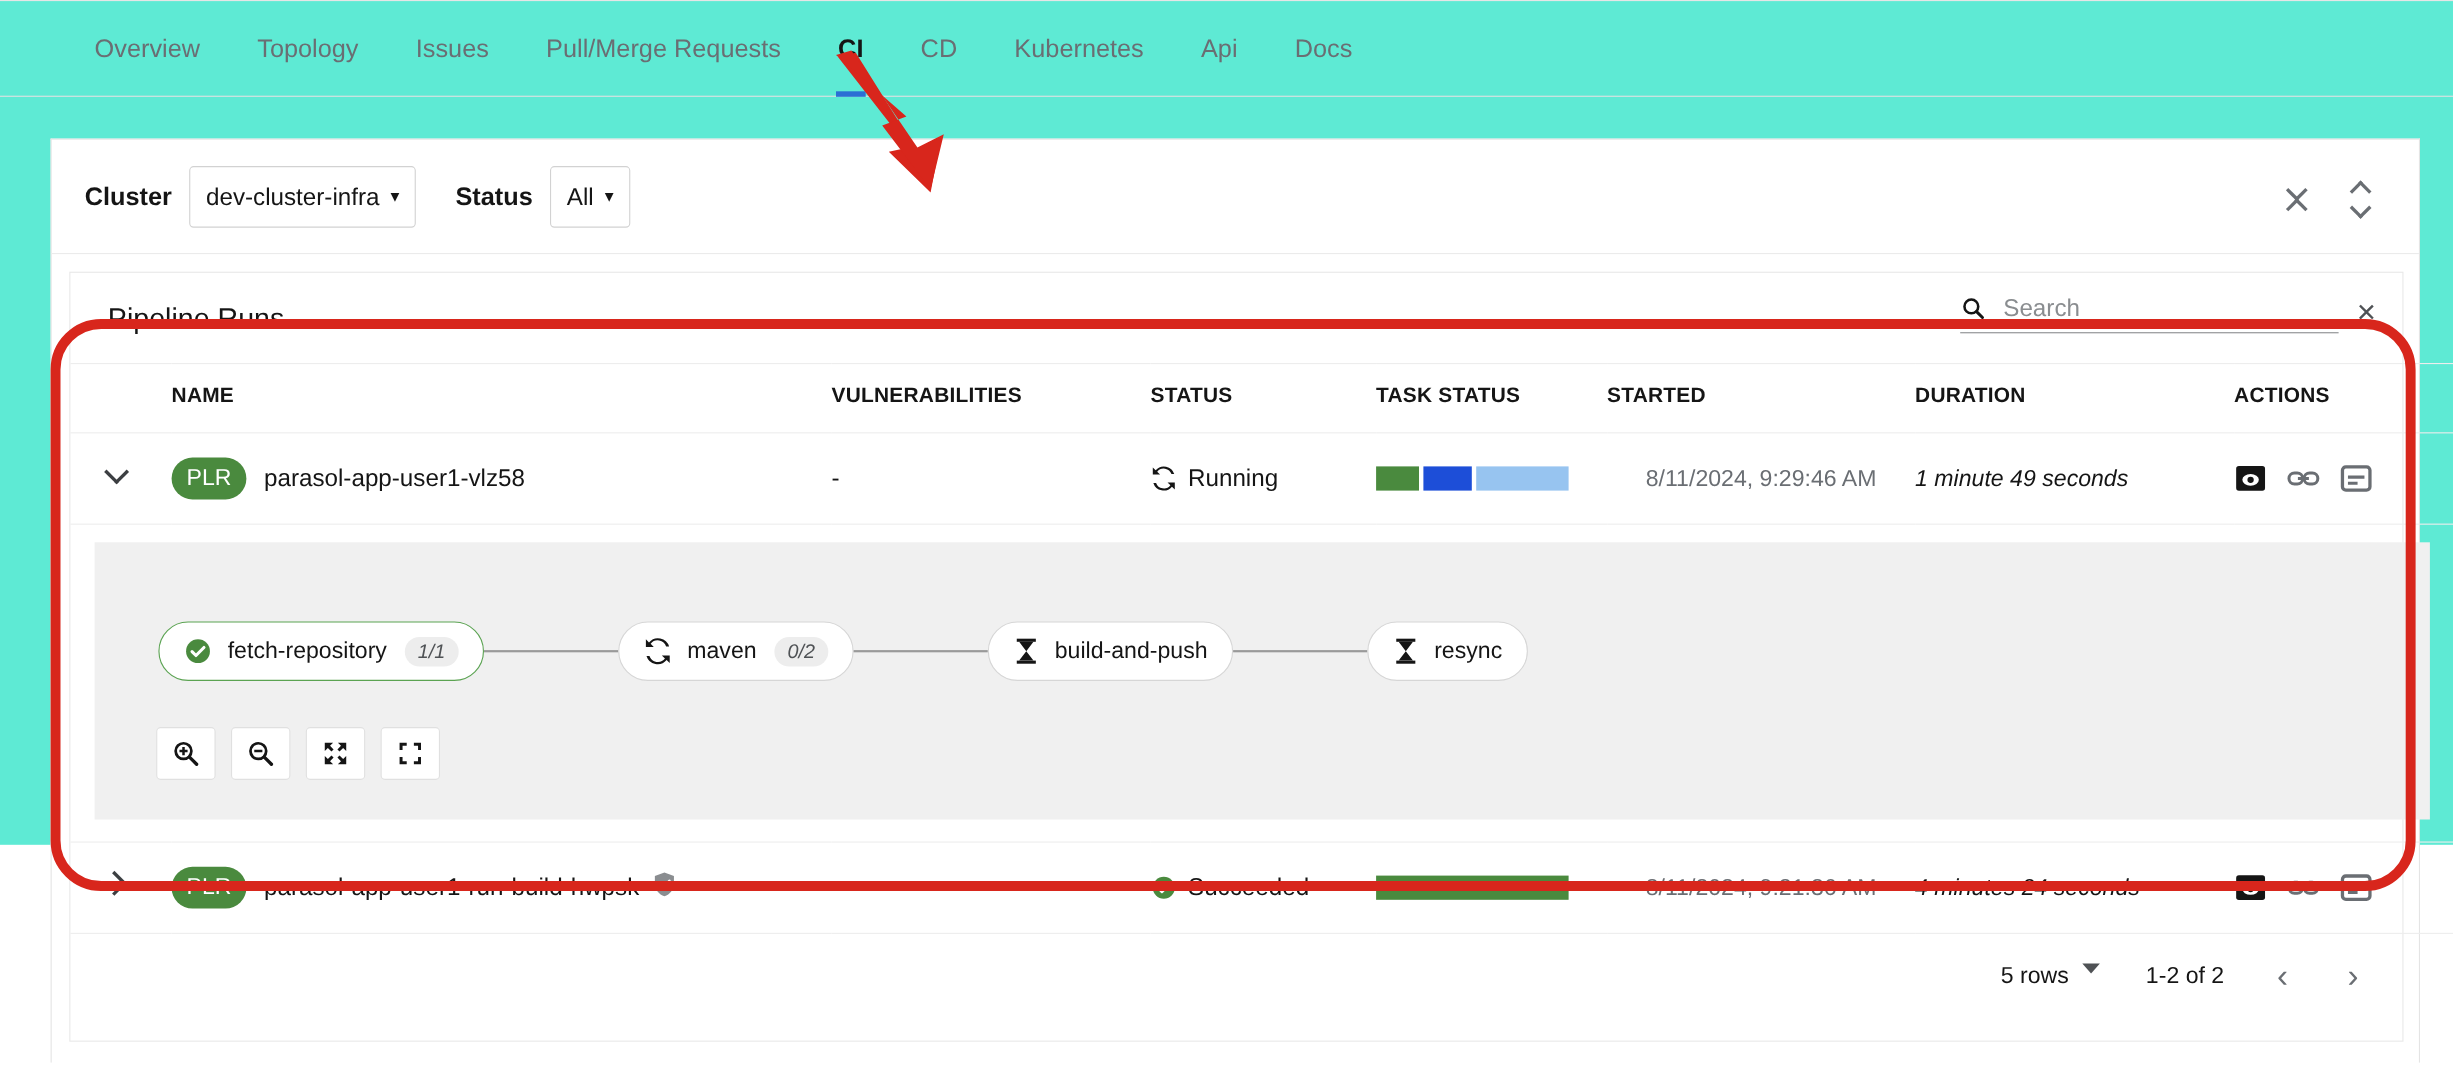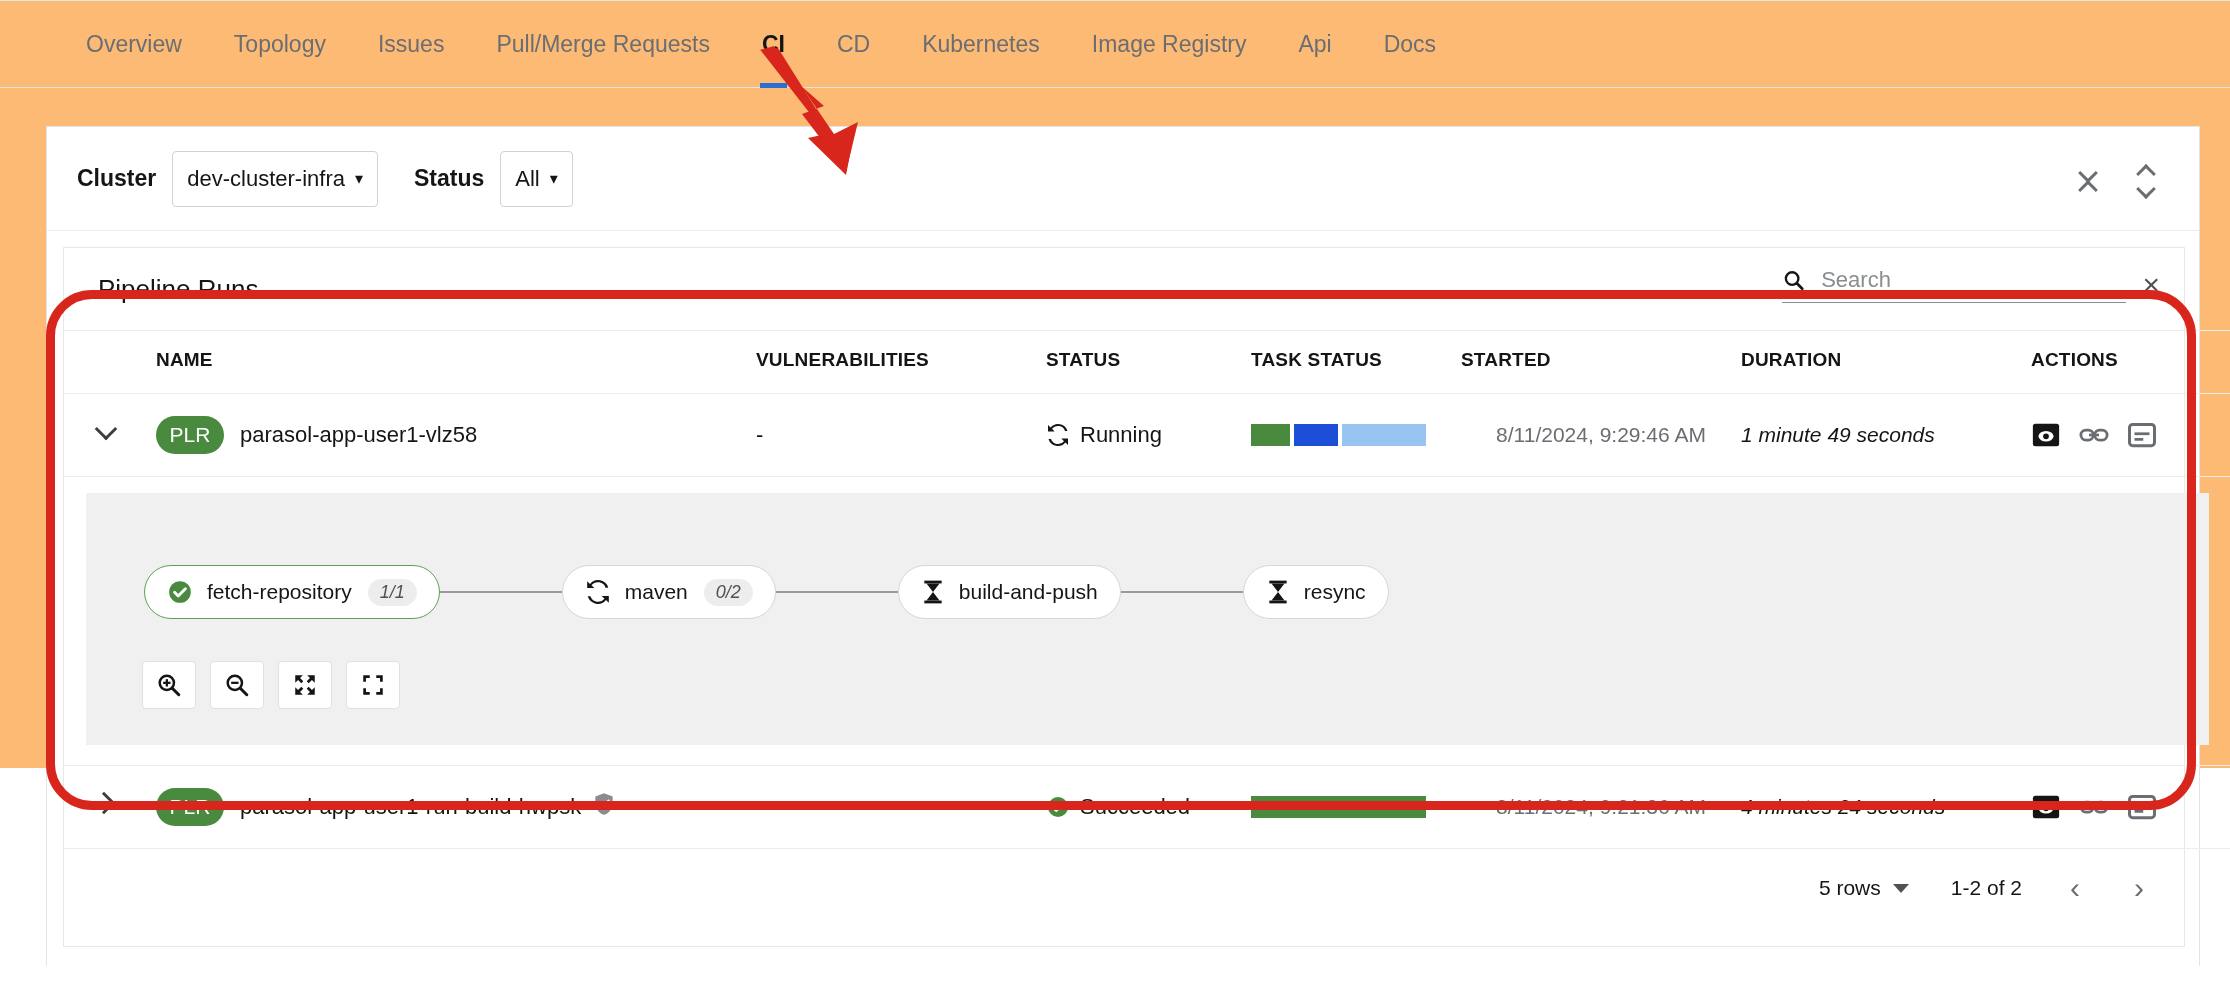--- a/index.html
+++ b/index.html
@@ -3,21 +3,21 @@
 <meta charset="utf-8">
 <style>
   * { box-sizing: border-box; }
   html, body {
     margin: 0; padding: 0;
     width: 2230px; height: 990px;
     background: #ffffff;
     font-family: "Liberation Sans", sans-serif;
     overflow: hidden;
   }
-  .page { position: relative; width: 2230px; height: 768px; background:#fdba74; }
+  .page { position: relative; width: 2230px; height: 768px; background:#5eead4; }
 
   
   .nav {
     position: relative;
     height: 88px;
     border-top: 1px solid #e6e6e6;
     border-bottom: 1px solid #e2e2e2;
     display: flex;
     align-items: center;
     padding-left: 60px;
@@ -233,21 +233,21 @@
     cursor:pointer;
   }
 
   
   .pager {
     display:flex; align-items:center; justify-content:flex-end;
     gap: 42px;
     padding: 0 34px;
     height: 78px;
   }
-  .pager-sel { display:flex; align-items:center; gap:12px; font-size:21px; color:#151515; cursor:pointer;}
+  .pager-sel { display:flex; gap:12px; font-size:21px; color:#151515; cursor:pointer;}
   .tri-down { width:0;height:0;border-left:8px solid transparent;border-right:8px solid transparent;border-top:9px solid #4f5255; }
   .pager-count { font-size:21px; color:#151515; }
   .pager-arrow { font-size: 30px; color:#6a6e73; cursor:pointer; line-height:1; padding: 0 6px;}
 
   
   .annot { position:absolute; pointer-events:none; }
   .oval {
     left: 46px; top: 290px;
     width: 2150px; height: 520px;
     border: 9px solid #d8261c;
@@ -260,21 +260,20 @@
 <div class="page">
 
   <div class="nav">
     <div class="nav-item"><span>Overview</span></div>
     <div class="nav-item"><span>Topology</span></div>
     <div class="nav-item"><span>Issues</span></div>
     <div class="nav-item"><span>Pull/Merge Requests</span></div>
     <div class="nav-item active"><span>CI</span></div>
     <div class="nav-item"><span>CD</span></div>
     <div class="nav-item"><span>Kubernetes</span></div>
-    <div class="nav-item"><span>Image Registry</span></div>
     <div class="nav-item"><span>Api</span></div>
     <div class="nav-item"><span>Docs</span></div>
   </div>
 
   <div class="outer-card">
 
     <div class="filter-bar">
       <span class="filter-label">Cluster</span>
       <div class="select-box">
         <span>dev-cluster-infra</span>

